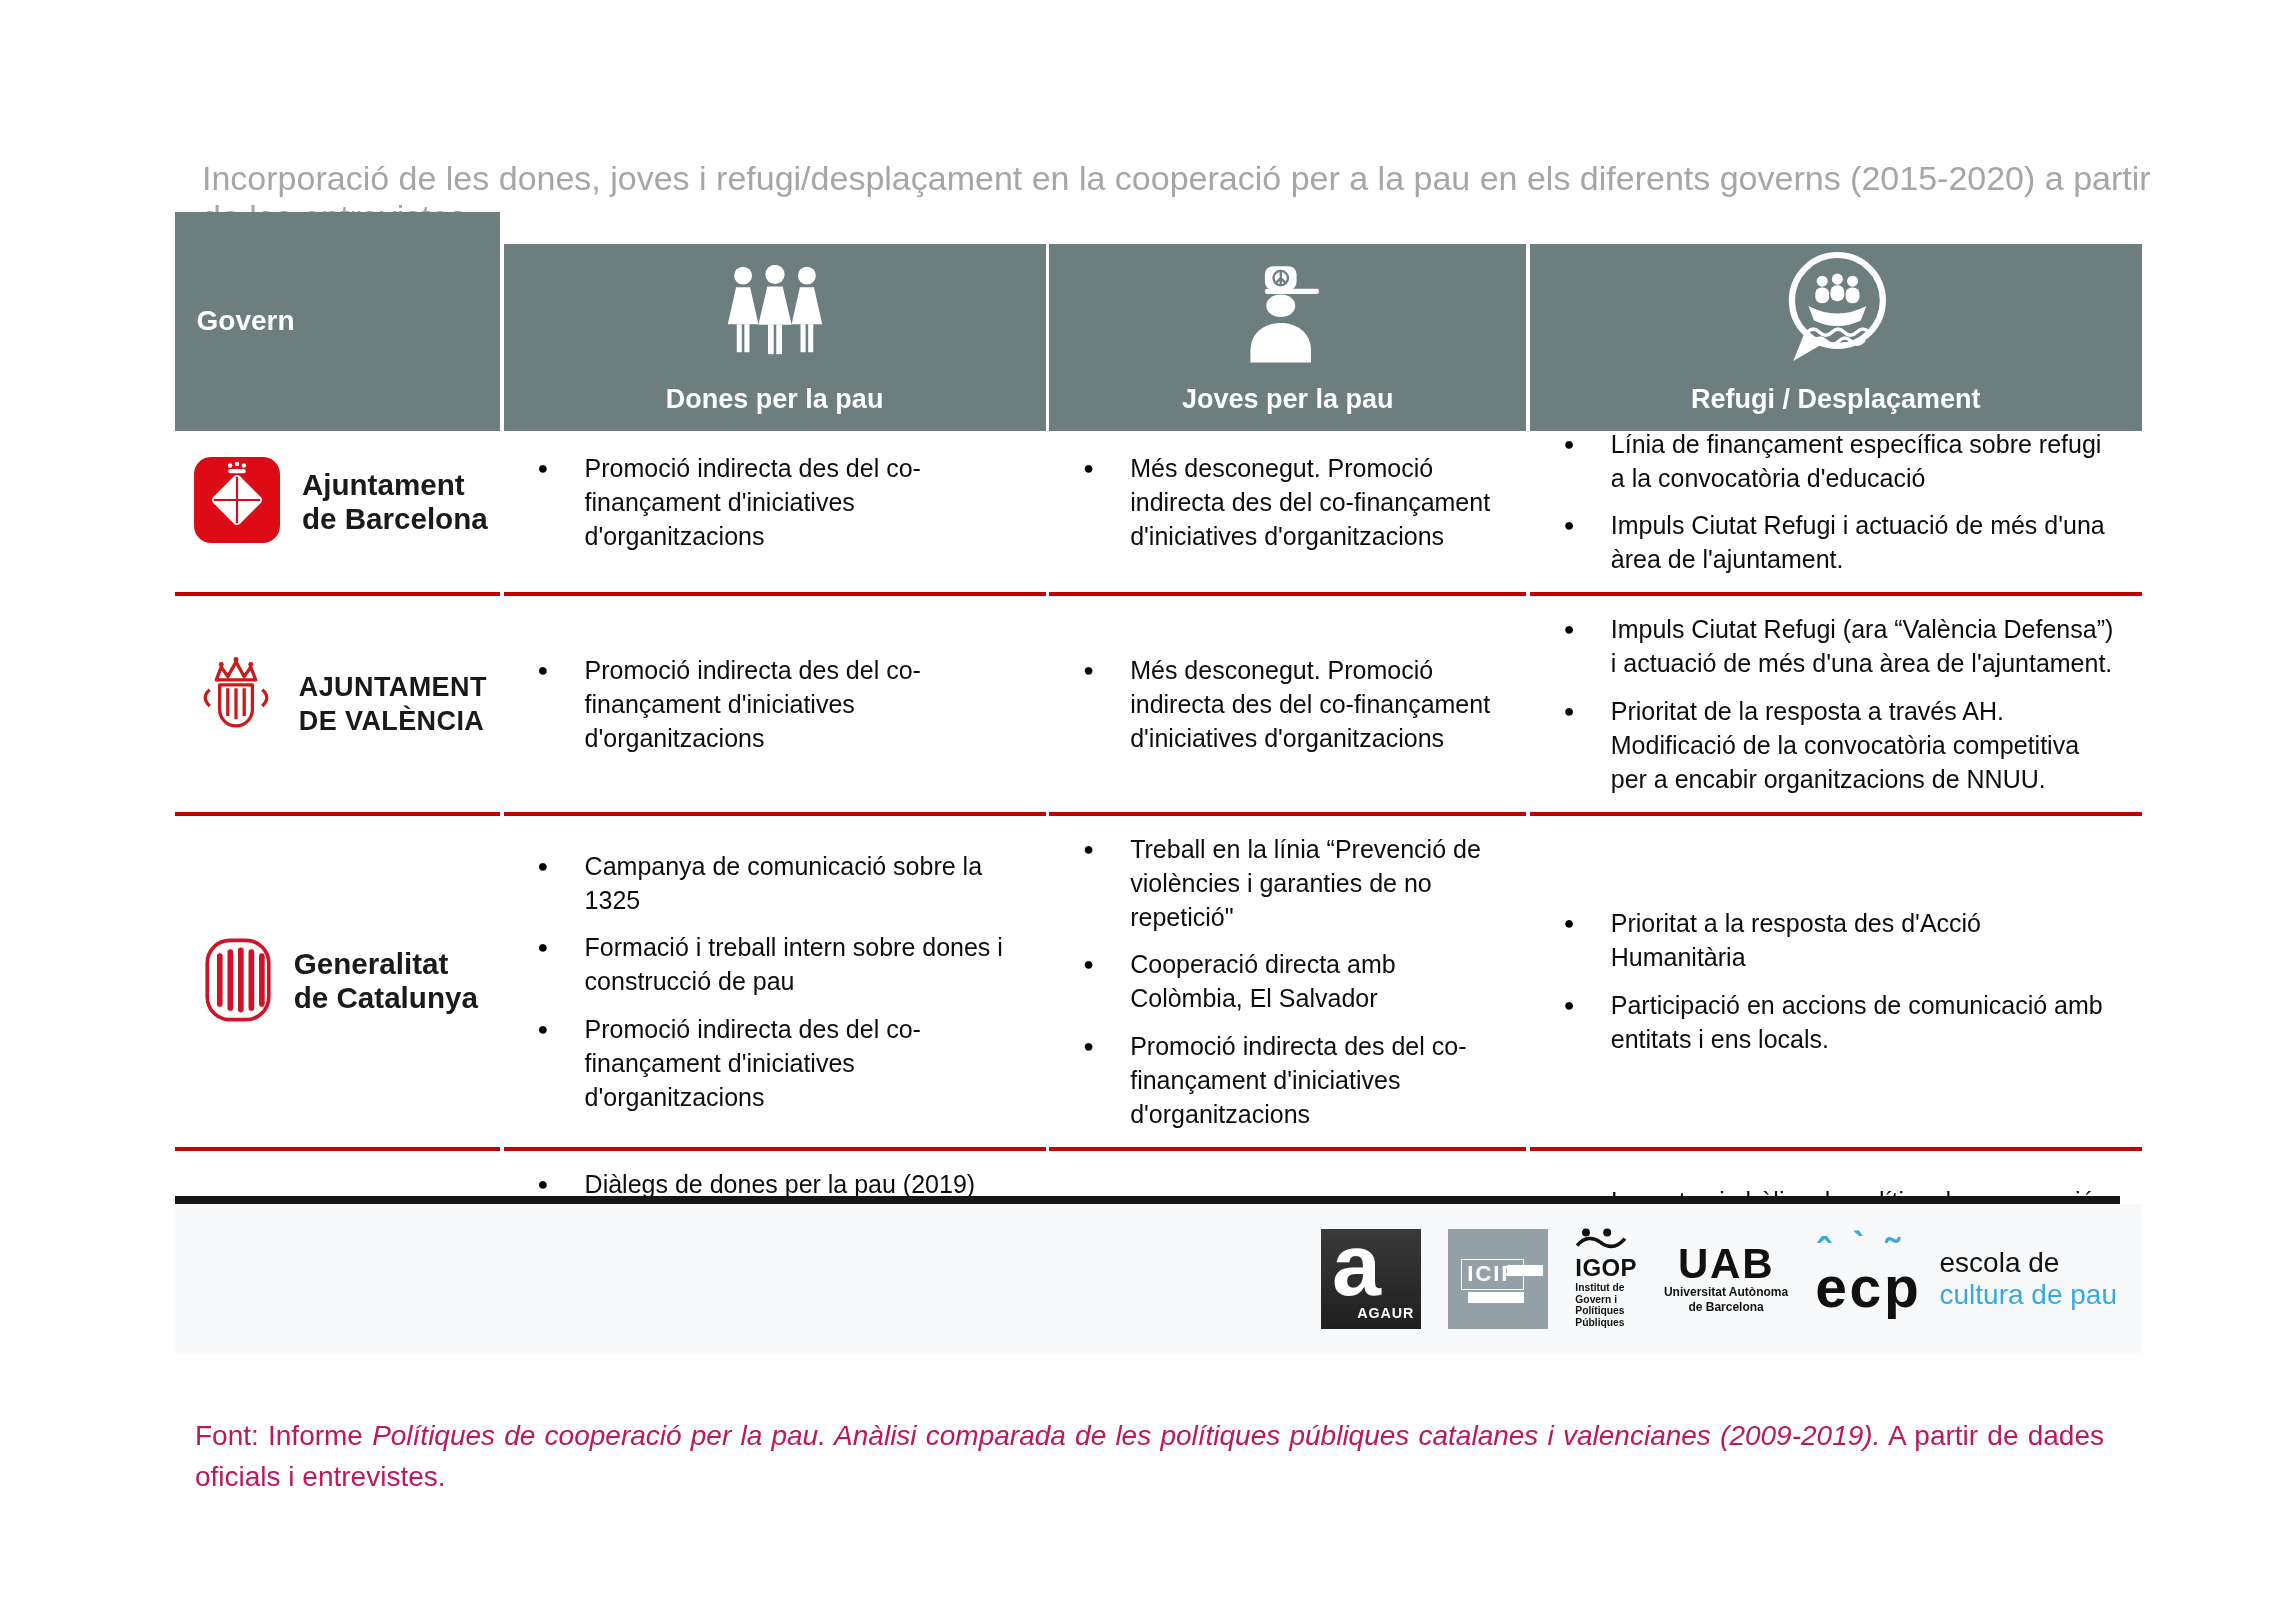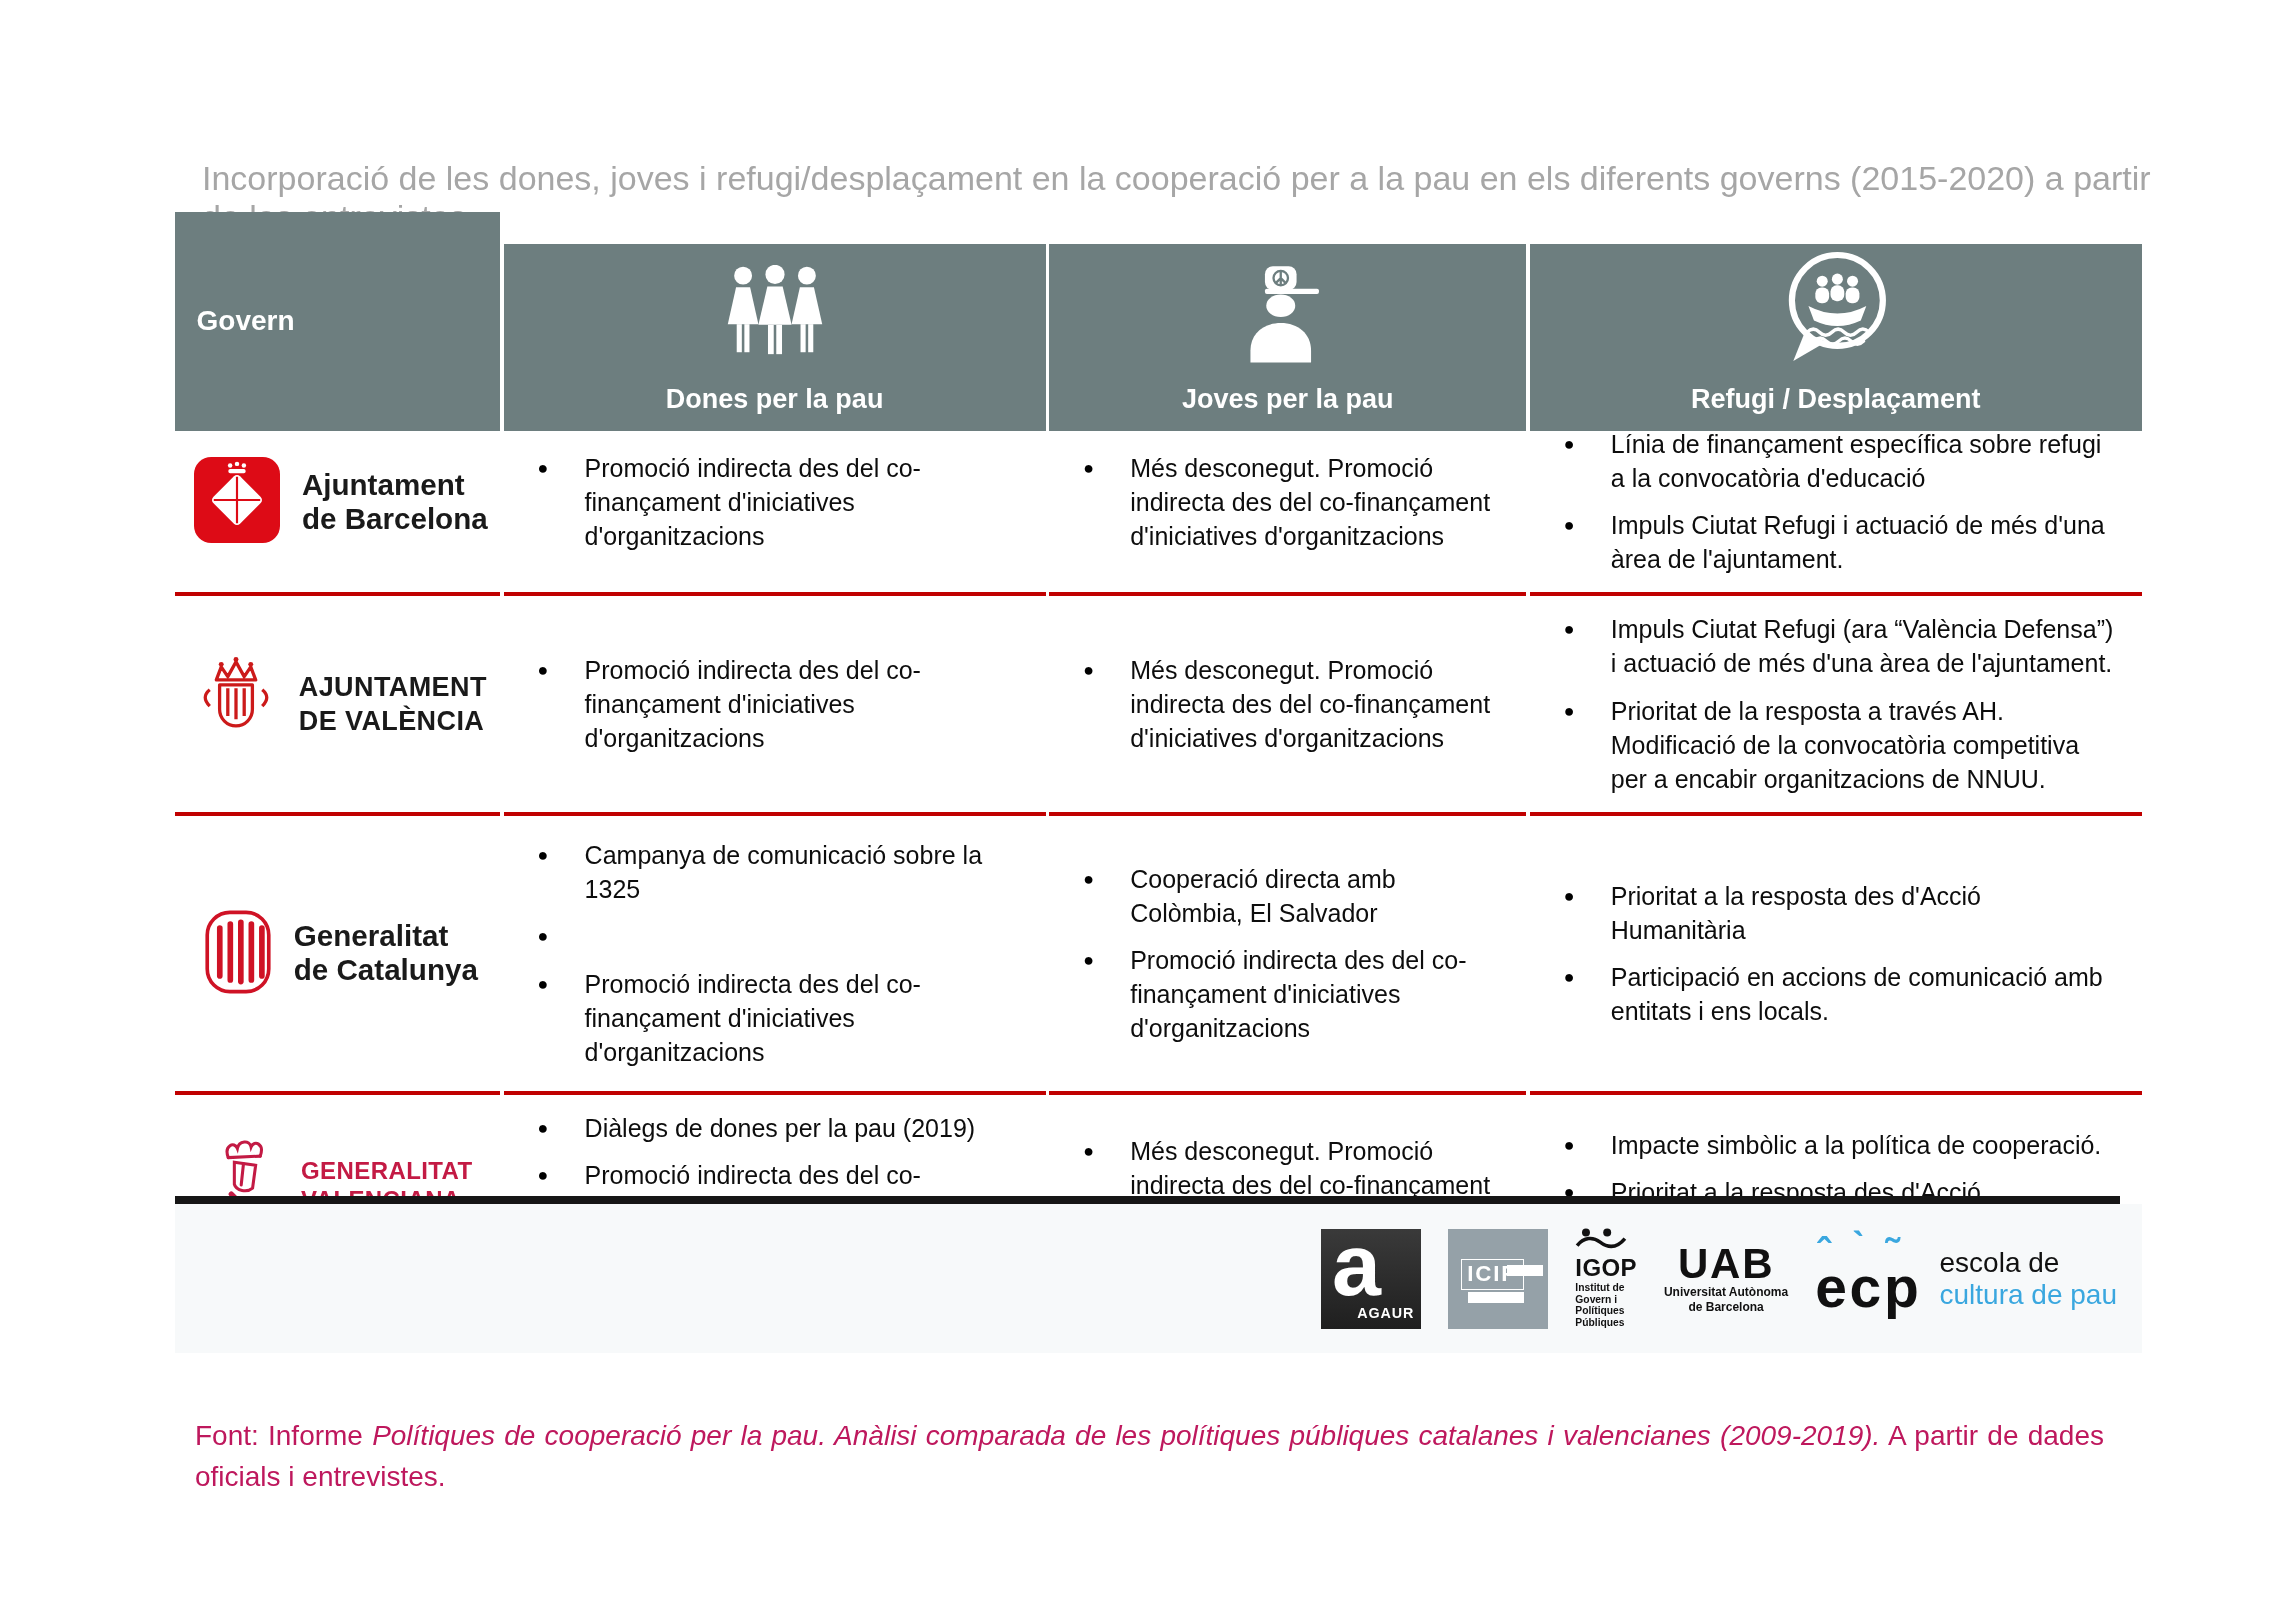--- a/index.html
+++ b/index.html
@@ -247,27 +247,32 @@
           <span>Generalitat</span><br><span>de Catalunya</span>
         </span>
       </div>
       <div class="cell">
         <div class="bl">
             <span class="dot"></span>
             <span class="bt">Campanya de comunicació sobre la 1325</span>
           </div>
         <div class="bl">
             <span class="dot"></span>
-          </div>
-        <div class="bl">
-            <span class="dot"></span>
-            <span class="bt">Promoció indirecta des del co-finançament d'iniciatives d'organitzacions</span>
-          </div>
-      </div>
-      <div class="cell">
+            <span class="bt">Formació i treball intern sobre dones i construcció de pau</span>
+          </div>
+        <div class="bl">
+            <span class="dot"></span>
+            <span class="bt">Promoció indirecta des del co-finançament d'iniciatives d'organitzacions</span>
+          </div>
+      </div>
+      <div class="cell">
+        <div class="bl">
+            <span class="dot"></span>
+            <span class="bt">Treball en la línia “Prevenció de violències i garanties de no repetició"</span>
+          </div>
         <div class="bl">
             <span class="dot"></span>
             <span class="bt">Cooperació directa amb Colòmbia, El Salvador</span>
           </div>
         <div class="bl">
             <span class="dot"></span>
             <span class="bt">Promoció indirecta des del co-finançament d'iniciatives d'organitzacions</span>
           </div>
       </div>
       <div class="cell">

